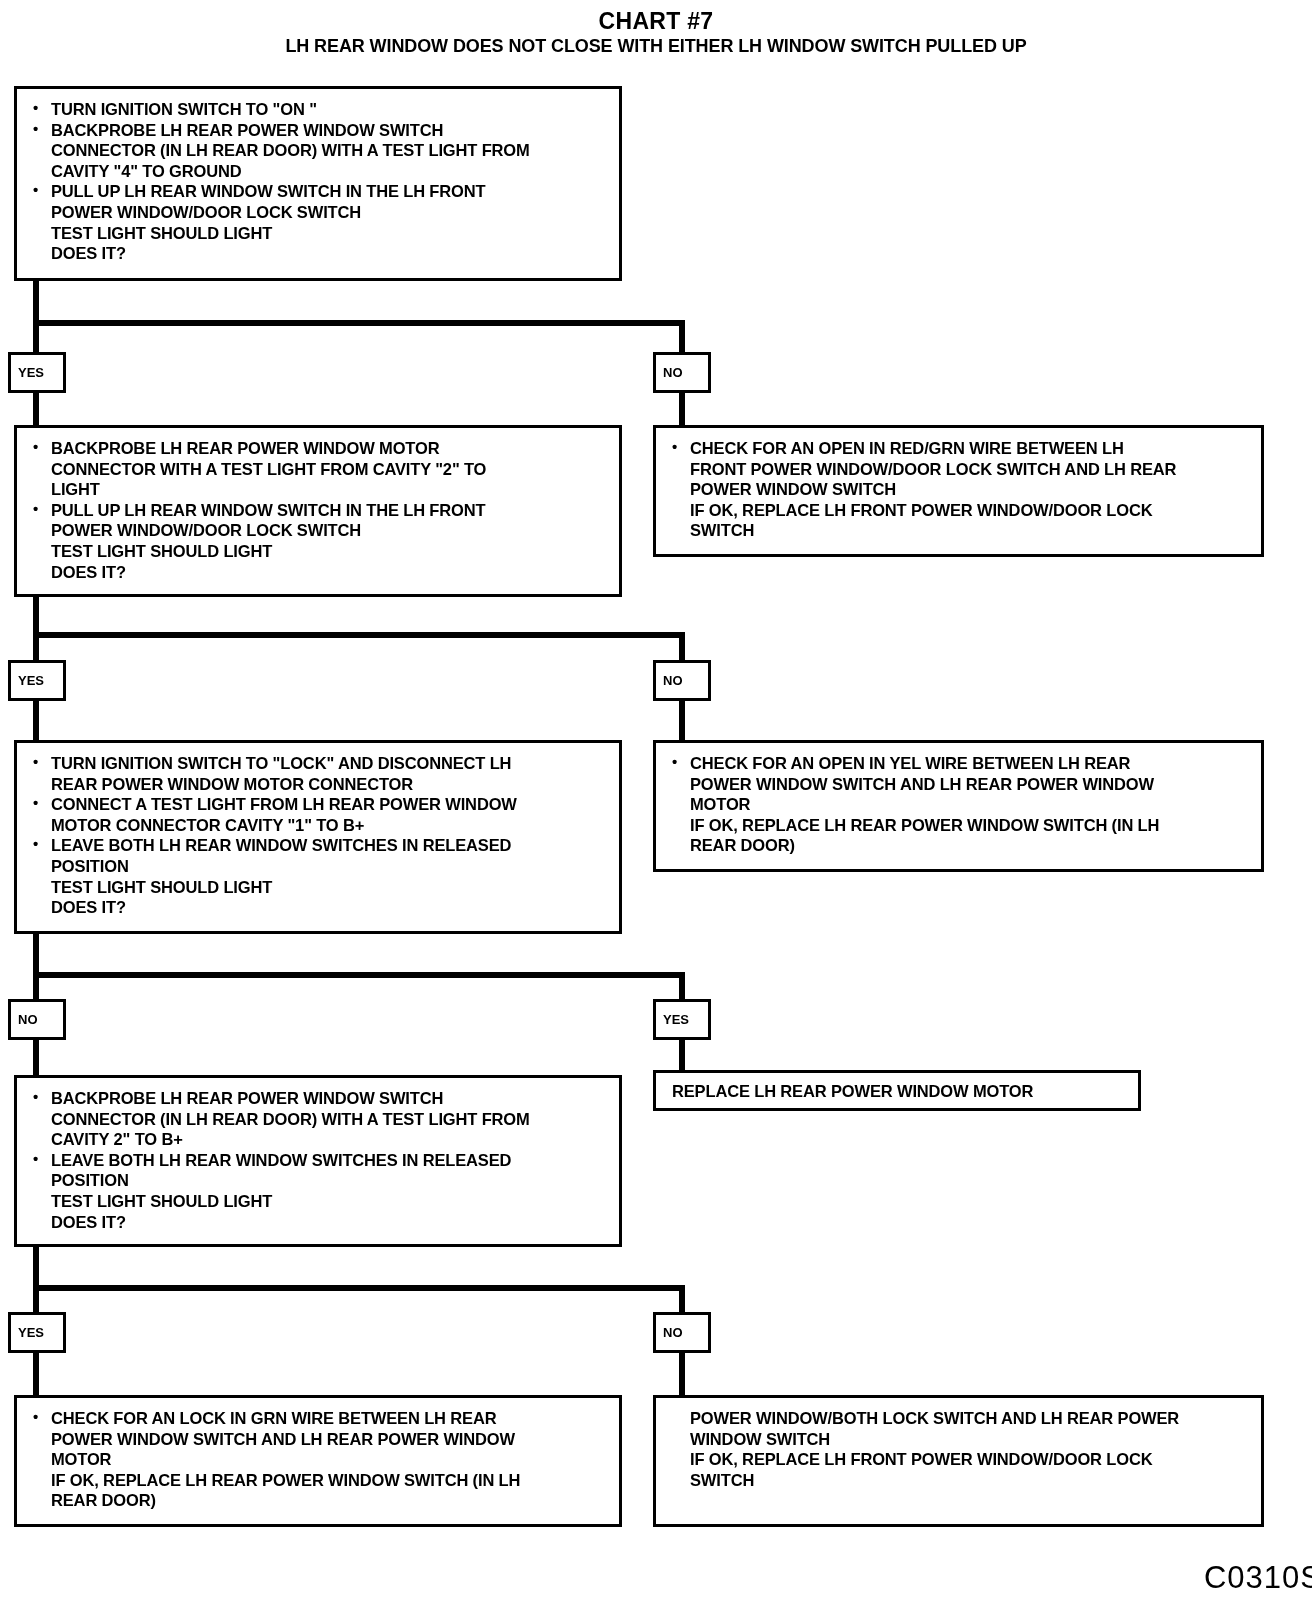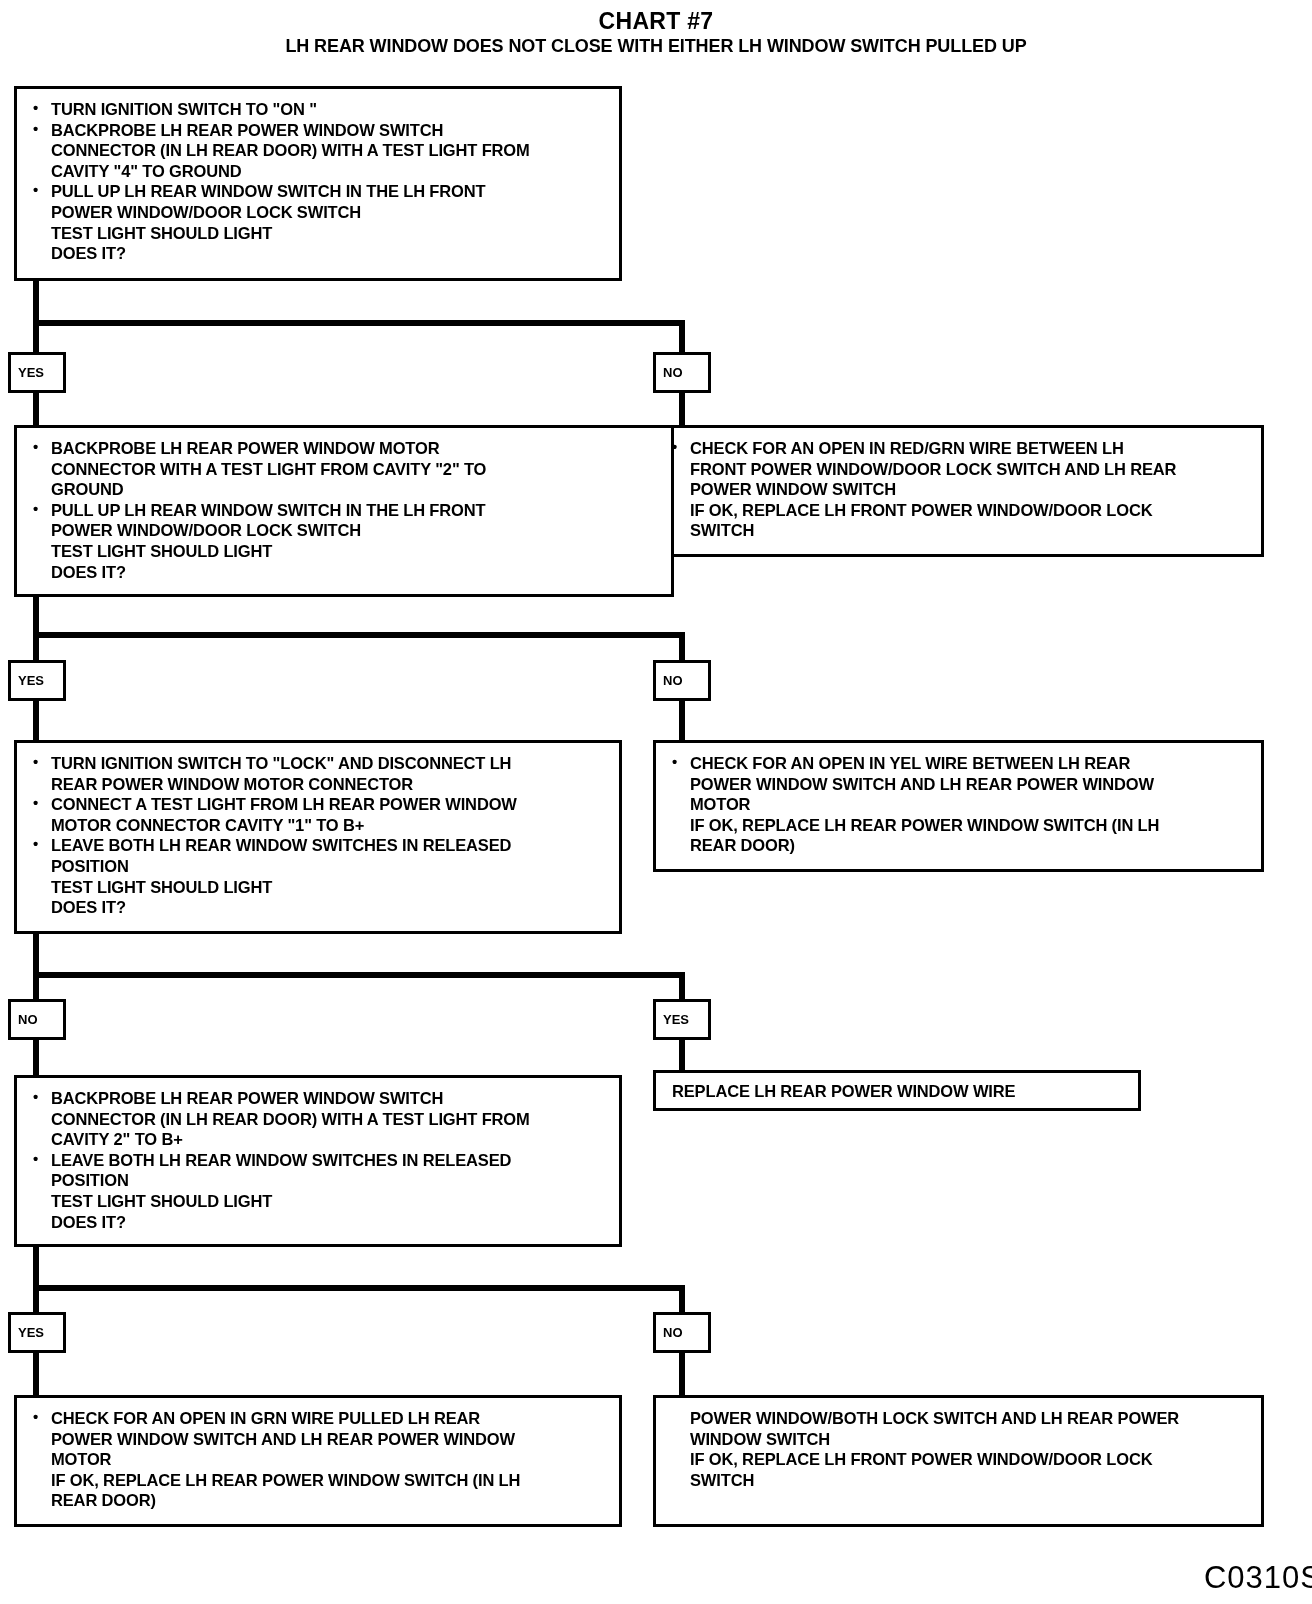--- a/index.html
+++ b/index.html
@@ -152,25 +152,25 @@
   <div class="node" style="left:653px; top:425px; width:611px; height:132px;">
     <ul>
       <li class="bulleted">CHECK FOR AN OPEN IN RED/GRN WIRE BETWEEN LH</li>
       <li class="cont">FRONT POWER WINDOW/DOOR LOCK SWITCH AND LH REAR</li>
       <li class="cont">POWER WINDOW SWITCH</li>
       <li class="cont">IF OK, REPLACE LH FRONT POWER WINDOW/DOOR LOCK</li>
       <li class="cont">SWITCH</li>
     </ul>
   </div>
 
-  <div class="node" style="left:14px; top:425px; width:660px; height:172px;">
+  <div class="node" style="left:14px; top:425px; width:608px; height:172px;">
     <ul>
       <li class="bulleted">BACKPROBE LH REAR POWER WINDOW MOTOR</li>
       <li class="cont">CONNECTOR WITH A TEST LIGHT FROM CAVITY "2" TO</li>
-      <li class="cont">GROUND</li>
+      <li class="cont">LIGHT</li>
       <li class="bulleted">PULL UP LH REAR WINDOW SWITCH IN THE LH FRONT</li>
       <li class="cont">POWER WINDOW/DOOR LOCK SWITCH</li>
       <li class="cont">TEST LIGHT SHOULD LIGHT</li>
       <li class="cont">DOES IT?</li>
     </ul>
   </div>
 
   <div class="vline" style="left:33px; top:597px; height:72px;"></div>
   <div class="hline" style="left:33px; top:632px; width:652px;"></div>
   <div class="vline" style="left:679px; top:632px; height:37px;"></div>
@@ -209,21 +209,21 @@
   <div class="vline" style="left:679px; top:972px; height:36px;"></div>
 
   <div class="chip" style="left:8px; top:999px;">NO</div>
   <div class="chip" style="left:653px; top:999px;">YES</div>
 
   <div class="vline" style="left:33px; top:1037px; height:38px;"></div>
   <div class="vline" style="left:679px; top:1037px; height:33px;"></div>
 
   <div class="node plain" style="left:653px; top:1070px; width:488px; height:41px; padding-top:8px;">
     <ul>
-      <li>REPLACE LH REAR POWER WINDOW WIRE</li>
+      <li>REPLACE LH REAR POWER WINDOW MOTOR</li>
     </ul>
   </div>
 
   <div class="node" style="left:14px; top:1075px; width:608px; height:172px;">
     <ul>
       <li class="bulleted">BACKPROBE LH REAR POWER WINDOW SWITCH</li>
       <li class="cont">CONNECTOR (IN LH REAR DOOR) WITH A TEST LIGHT FROM</li>
       <li class="cont">CAVITY  2" TO B+</li>
       <li class="bulleted">LEAVE BOTH LH REAR WINDOW SWITCHES IN RELEASED</li>
       <li class="cont">POSITION</li>
@@ -237,21 +237,21 @@
   <div class="vline" style="left:679px; top:1285px; height:36px;"></div>
 
   <div class="chip" style="left:8px; top:1312px;">YES</div>
   <div class="chip" style="left:653px; top:1312px;">NO</div>
 
   <div class="vline" style="left:33px; top:1350px; height:45px;"></div>
   <div class="vline" style="left:679px; top:1350px; height:45px;"></div>
 
   <div class="node" style="left:14px; top:1395px; width:608px; height:132px;">
     <ul>
-      <li class="bulleted">CHECK FOR AN OPEN IN GRN WIRE PULLED LH REAR</li>
+      <li class="bulleted">CHECK FOR AN LOCK IN GRN WIRE BETWEEN LH REAR</li>
       <li class="cont">POWER WINDOW SWITCH AND LH REAR POWER WINDOW</li>
       <li class="cont">MOTOR</li>
       <li class="cont">IF OK, REPLACE LH REAR POWER WINDOW SWITCH (IN LH</li>
       <li class="cont">REAR DOOR)</li>
     </ul>
   </div>
 
   <div class="node" style="left:653px; top:1395px; width:611px; height:132px;">
     <ul>
       <li class="cont">POWER WINDOW/BOTH LOCK SWITCH AND LH REAR POWER</li>

